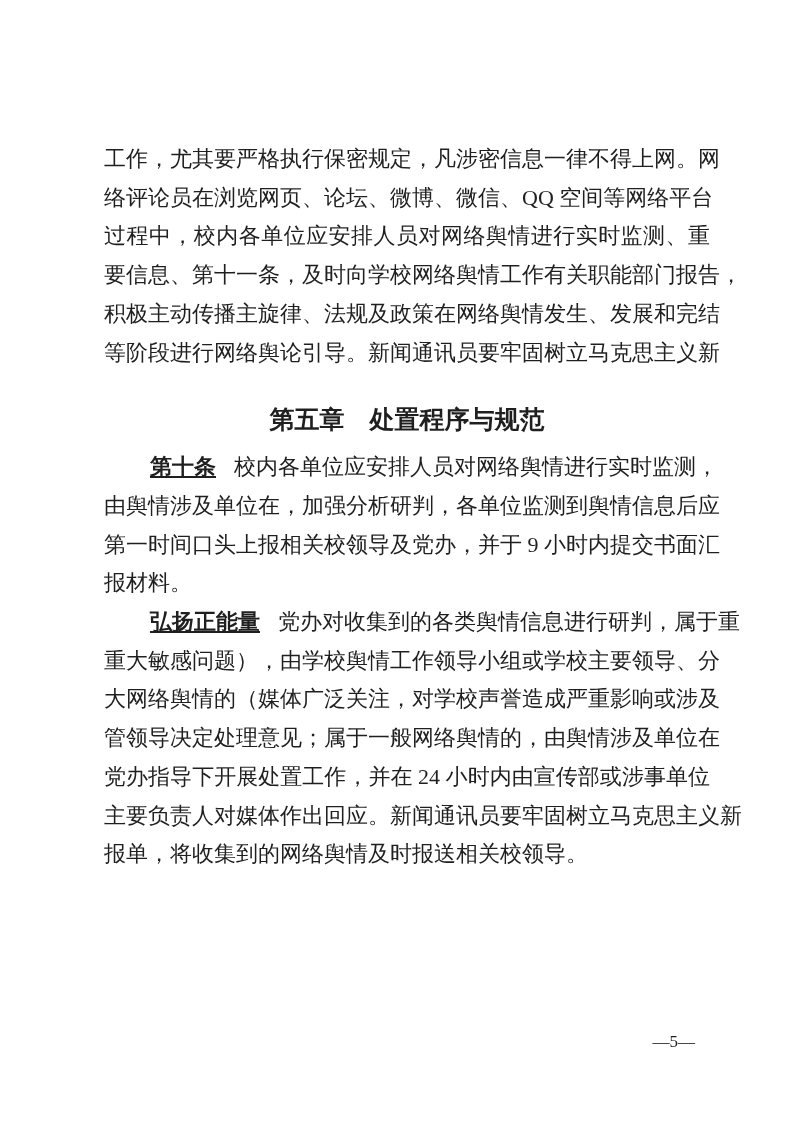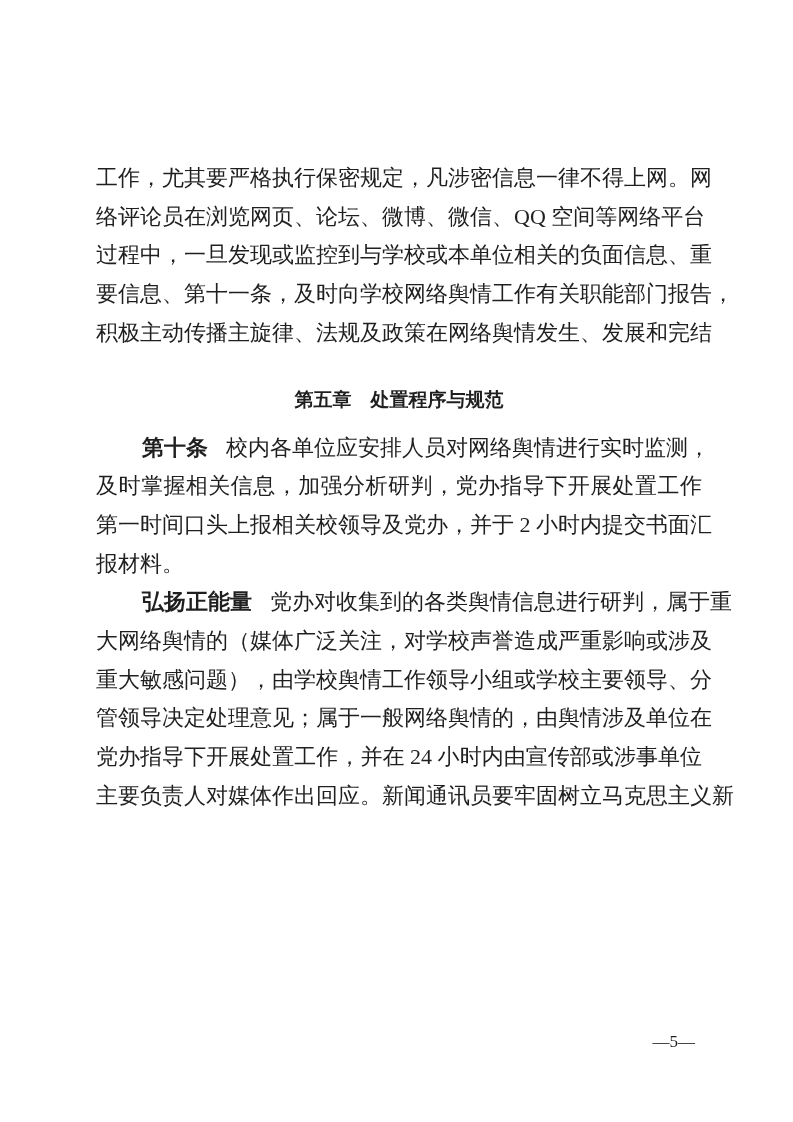--- a/index.html
+++ b/index.html
@@ -11,50 +11,50 @@
     position: relative;
     width: 793px;
     height: 1122px;
     background: #ffffff;
     overflow: hidden;
     font-family: "Liberation Serif", serif;
     color: #1f1f1f;
   }
   .text-block {
     position: absolute;
-    left: 96px;
+    left: 104px;
     top: 140px;
     width: 606px;
     font-size: 22px;
     line-height: 38.7px;
-    margin-top: 19px;
   }
   .line {
     text-align: justify;
     text-align-last: justify;
     white-space: nowrap;
   }
   .line-last {
     text-align-last: left;
   }
   .first-line {
     text-align: justify;
     text-align-last: justify;
     padding-left: 46px;
     white-space: nowrap;
   }
   .article-label {
     font-weight: bold;
     margin-right: 18px;
+    text-decoration: underline;
   }
   .chapter-heading {
     text-align: center;
     text-align-last: center;
     font-weight: bold;
-    font-size: 19px;
+    font-size: 25px;
     line-height: 40px;
     margin: 27px 0 9px 0;
     font-family: "Liberation Sans", sans-serif;
   }
   .page-number {
     position: absolute;
     top: 1032px;
     right: 98px;
     font-size: 17px;
     line-height: 20px;
@@ -64,48 +64,50 @@
 </head>
 <body>
 
 <div class="page">
 
   <div class="text-block">
 
     <div>
         <div class="line">工作，尤其要严格执行保密规定，凡涉密信息一律不得上网。网</div>
         <div class="line">络评论员在浏览网页、论坛、微博、微信、QQ 空间等网络平台</div>
-        <div class="line">过程中，一旦发现或监控到与学校或本单位相关的负面信息、重</div>
+        <div class="line">过程中，校内各单位应安排人员对网络舆情进行实时监测、重</div>
         <div class="line">要信息、第十一条，及时向学校网络舆情工作有关职能部门报告，</div>
         <div class="line">积极主动传播主旋律、法规及政策在网络舆情发生、发展和完结</div>
+        <div class="line">等阶段进行网络舆论引导。新闻通讯员要牢固树立马克思主义新</div>
       </div>
 
     <div class="chapter-heading">第五章　处置程序与规范</div>
 
     <div>
       <div class="first-line">
         <span class="article-label">第十条</span><span>校内各单位应安排人员对网络舆情进行实时监测，</span>
       </div>
       <div>
-          <div class="line">及时掌握相关信息，加强分析研判，党办指导下开展处置工作</div>
-          <div class="line">第一时间口头上报相关校领导及党办，并于 2 小时内提交书面汇</div>
+          <div class="line">由舆情涉及单位在，加强分析研判，各单位监测到舆情信息后应</div>
+          <div class="line">第一时间口头上报相关校领导及党办，并于 9 小时内提交书面汇</div>
           <div class="line line-last">报材料。</div>
         </div>
     </div>
 
     <div>
       <div class="first-line">
         <span class="article-label">弘扬正能量</span><span>党办对收集到的各类舆情信息进行研判，属于重</span>
       </div>
       <div>
+          <div class="line">重大敏感问题），由学校舆情工作领导小组或学校主要领导、分</div>
           <div class="line">大网络舆情的（媒体广泛关注，对学校声誉造成严重影响或涉及</div>
-          <div class="line">重大敏感问题），由学校舆情工作领导小组或学校主要领导、分</div>
           <div class="line">管领导决定处理意见；属于一般网络舆情的，由舆情涉及单位在</div>
           <div class="line">党办指导下开展处置工作，并在 24 小时内由宣传部或涉事单位</div>
           <div class="line">主要负责人对媒体作出回应。新闻通讯员要牢固树立马克思主义新</div>
+          <div class="line line-last">报单，将收集到的网络舆情及时报送相关校领导。</div>
         </div>
     </div>
 
   </div>
 
   <div class="page-number">—5—</div>
 
 </div>
 
 </body></html>

